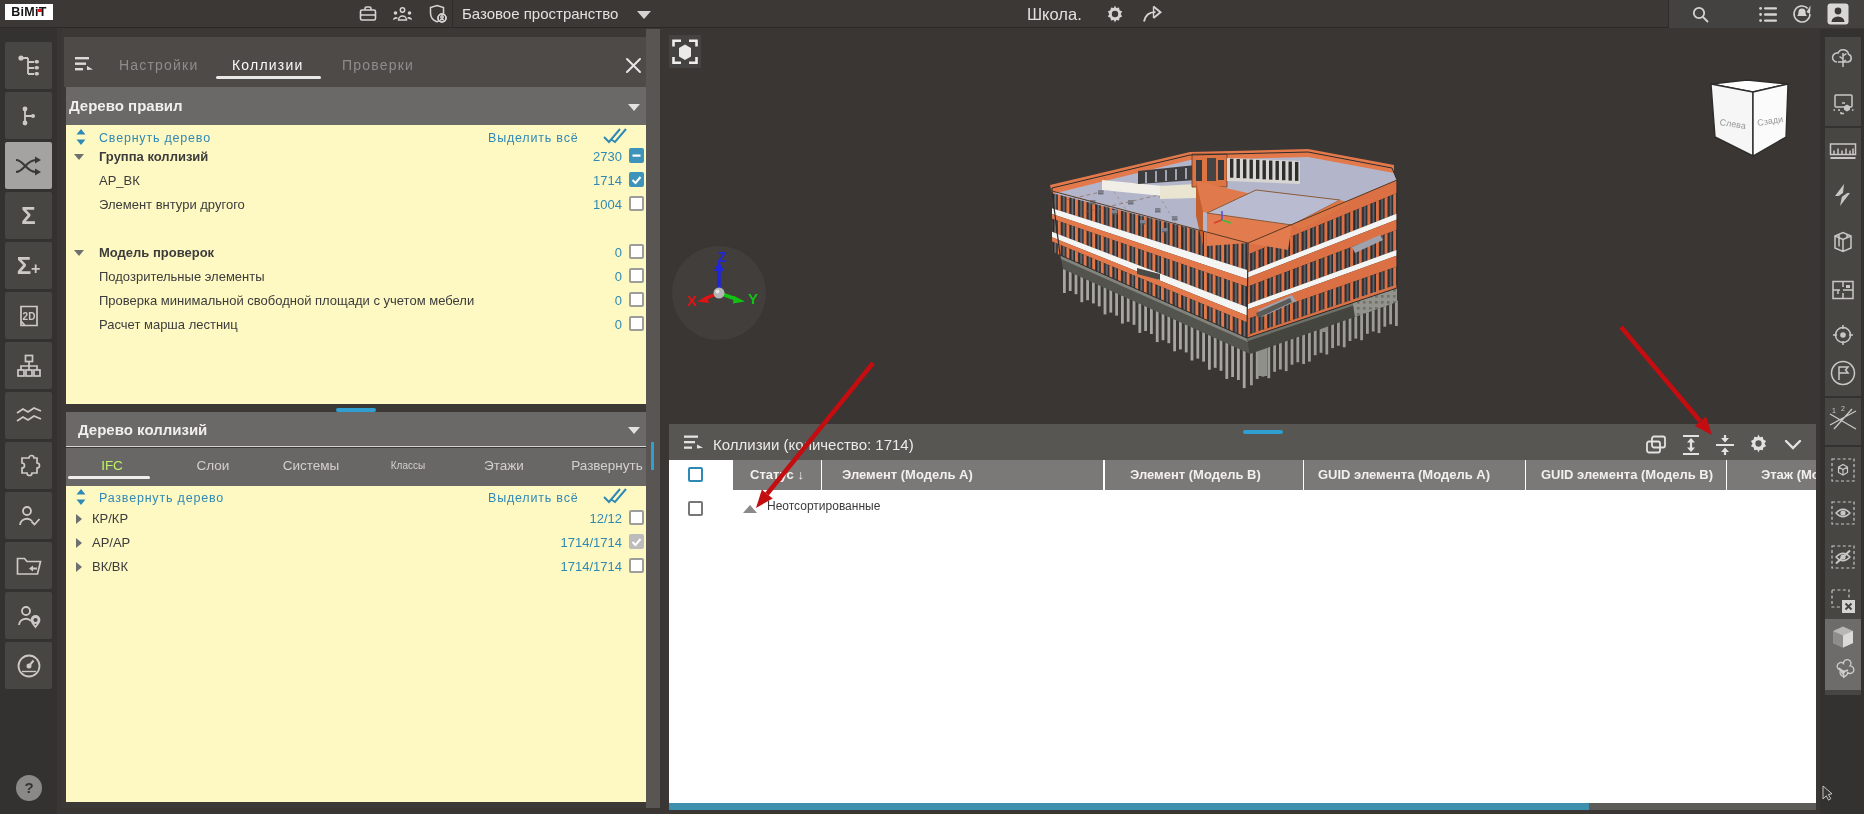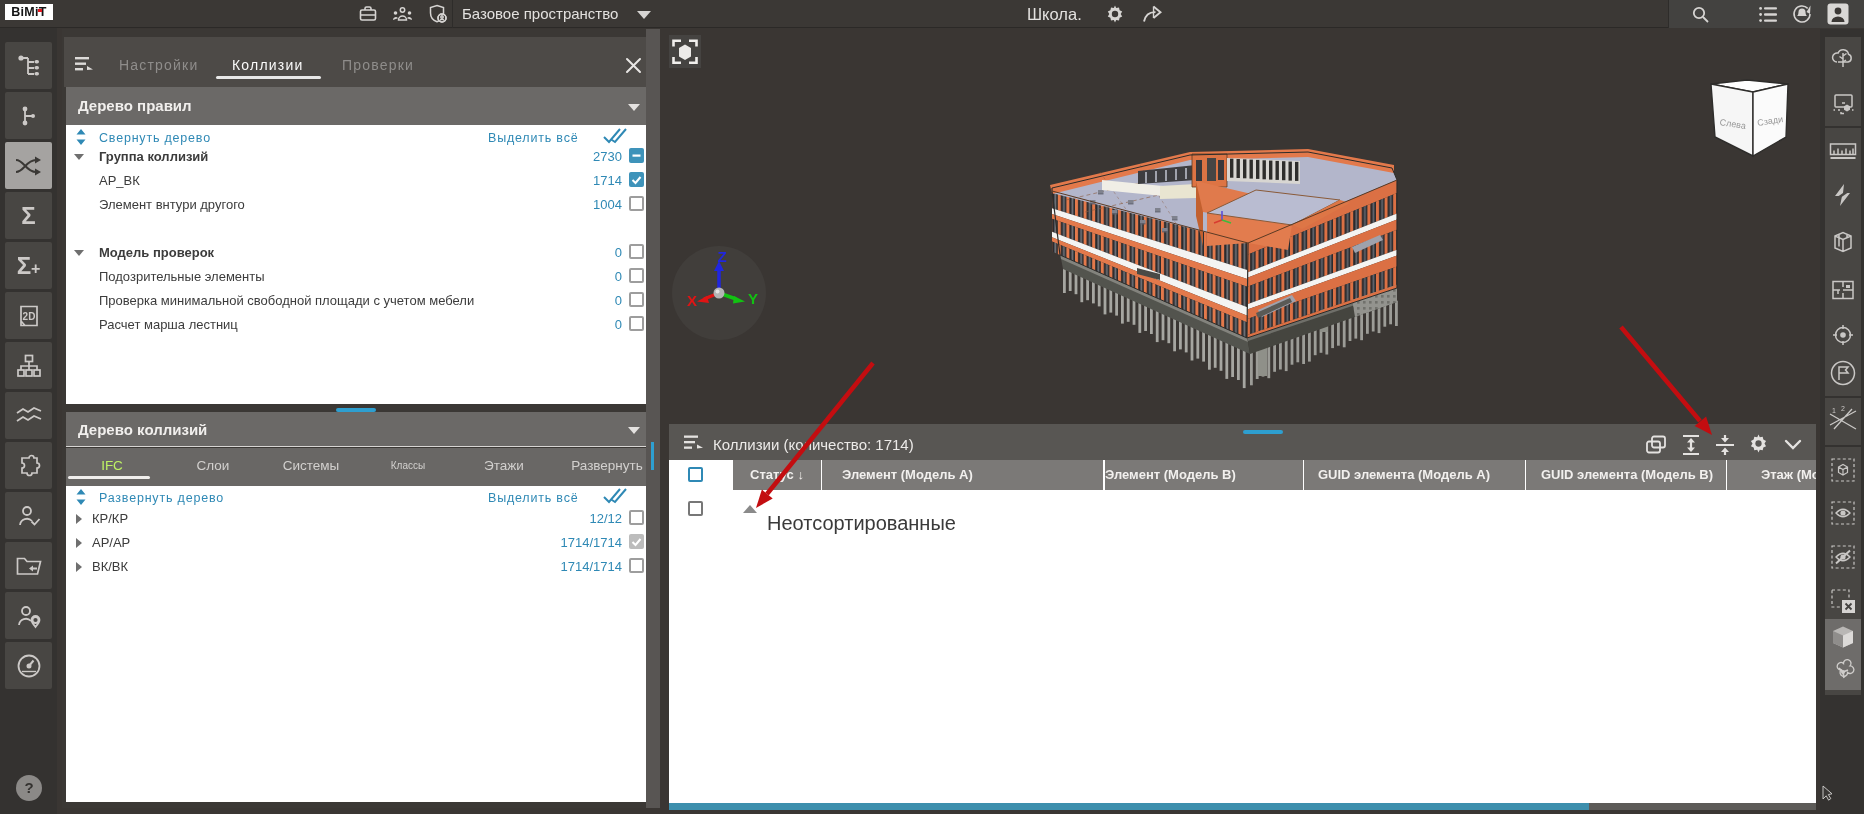--- a/index.html
+++ b/index.html
@@ -21,21 +21,21 @@
   .sig { color:#ccc9c7; font-size:24px; font-weight:bold; }
 
   
   #lpanel { position:absolute; left:62px; top:29px; width:598px; height:779px; background:#3b3835; }
   #tabsbar { position:absolute; left:2px; top:8px; width:584px; height:50px; background:#4d4a47; }
   .ptab { position:absolute; top:0; height:36px; line-height:36px; font-size:14px; letter-spacing:1.2px; color:#8f8d8b; }
   .ptab.active { color:#fafafa; }
   #tabu { position:absolute; left:154px; top:47px; width:105px; height:3px; background:#e8e8e8; border-radius:2px; }
 
   .sechdr { position:absolute; left:4px; width:580px; background:#6b6967; color:#f1efed; font-size:15px; font-weight:bold; }
-  .whitebox { position:absolute; left:4px; width:580px; background:#ffffff; }
+  .whitebox { position:absolute; left:4px; width:580px; background:#fef9c3; }
   .treerow { position:absolute; left:0; width:100%; height:24px; font-size:13px; color:#3c3c3c; }
   .treerow .lbl { position:absolute; left:33px; top:4px; }
   .treerow .lbl2 { position:absolute; left:26px; top:4px; }
   .treerow .num { position:absolute; right:24px; top:4px; text-align:right; color:#2f89b5; }
   .cb { position:absolute; right:2px; top:3px; width:15px; height:15px; border-radius:2px; }
   .cb.un { background:#fff; border:2px solid #9d9d9d; }
   .cb.bl { background:#3e93ba; }
   .cb.gr { background:#bcbcbc; }
   .cb svg { position:absolute; left:1px; top:1px; }
   .exp { position:absolute; left:8px; top:9px; width:0; height:0; border-left:5px solid transparent; border-right:5px solid transparent; border-top:6px solid #6f6f6f; }
@@ -241,21 +241,21 @@
     </svg>
     <div class="ptab" style="left:57px; top:18px;">Настройки</div>
     <div class="ptab active" style="left:170px; top:18px;">Коллизии</div>
     <div class="ptab" style="left:280px; top:18px;">Проверки</div>
     <div id="tabu"></div>
     <svg class="abs" style="left:563px;top:28px" width="17" height="17" viewBox="0 0 17 17" stroke="#e8e6e4" stroke-width="2" stroke-linecap="round">
       <path d="M2 2 L15 15 M15 2 L2 15"></path>
     </svg>
 
     <div class="sechdr" style="top:58px; height:38px; line-height:38px;">
-      <span style="margin-left:12px">Дерево правил</span>
+      <span style="margin-left:3px">Дерево правил</span>
       <div class="abs" style="left:562px;top:17px;width:0;height:0;border-left:6px solid transparent;border-right:6px solid transparent;border-top:7px solid #e4e2e0;"></div>
     </div>
     <div class="whitebox" style="top:96px; height:279px;">
       <div class="linkrow" style="left:33px;top:6px;">Свернуть дерево</div>
       <svg class="abs" style="left:9px;top:4px" width="12" height="16" viewBox="0 0 12 16" fill="#2f89b5">
         <path d="M6 0 L10.5 5.5 H1.5 Z M6 16 L10.5 10.5 H1.5 Z"></path>
       </svg>
       <div class="linkrow" style="left:422px;top:6px;">Выделить всё</div>
       <svg class="abs" style="left:537px;top:2px" width="26" height="18" viewBox="0 0 26 18" fill="none" stroke="#2f89b5" stroke-width="2">
         <path d="M1 10 l5 5 L17 2 M9 13 l3 2 L23 2"></path>
@@ -574,28 +574,28 @@
         <circle cx="10" cy="10" r="3" fill="#585653"></circle>
       </svg>
       <svg class="abs" style="left:1115px;top:15px" width="18" height="11" viewBox="0 0 18 11" fill="none" stroke="#e4e2e0" stroke-width="2.4" stroke-linecap="round">
         <path d="M2 2 L9 9 L16 2"></path>
       </svg>
     </div>
     <div id="thead">
       <div class="tcb" style="left:19px;top:7px;border:2.4px solid #2f89b5;"></div>
       <div class="th" style="left:64px;width:88px;text-align:center;">Статус <span style="font-weight:normal">↓</span></div>
       <div class="th" style="left:153px;width:281px;padding-left:20px;">Элемент (Модель А)</div>
-      <div class="th" style="left:436px;width:198px;">Элемент (Модель B)</div>
+      <div class="th" style="left:436px;width:198px;padding-left:25px;">Элемент (Модель B)</div>
       <div class="th" style="left:635px;width:221px;padding-left:14px;">GUID элемента (Модель А)</div>
       <div class="th" style="left:857px;width:200px;padding-left:15px;">GUID элемента (Модель B)</div>
       <div class="th" style="left:1058px;width:89px;padding-left:34px;">Этаж (Мо</div>
     </div>
     <div class="tcb" style="left:19px;top:77px;border:2px solid #777;"></div>
     <div class="abs" style="left:74px;top:81px;width:0;height:0;border-left:7px solid transparent;border-right:7px solid transparent;border-bottom:8px solid #8a8a8a;"></div>
-    <div class="abs" style="left:98px;top:88px;font-size:20px;color:#3a3a3a;">Неотсортированные</div>
+    <div class="abs" style="left:98px;top:75px;font-size:12px;color:#3a3a3a;">Неотсортированные</div>
     <div class="abs" style="left:0;top:379px;width:920px;height:7px;background:#3d8fad;"></div>
     <div class="abs" style="left:920px;top:379px;width:227px;height:7px;background:#5d5b58;"></div>
   </div>
 
   <div id="rsb">
     <div id="rcol" style="height:658px;"></div>
     <div class="rtile" style="top:11px">
         <svg width="26" height="26" viewBox="0 0 26 26" fill="none" stroke="#c9c7c5" stroke-width="1.5">
           <path d="M7 17 a4.5 4.5 0 1 1 1 -8.9 a5.5 5.5 0 0 1 10.5 1.2 a4 4 0 0 1 -0.5 7.7 H8"></path>
           <path d="M13 8 v14 M13 11 l3.5 -2.5 M13 14 l-3.5 -2.5 M13 17 l3 -2"></path>

